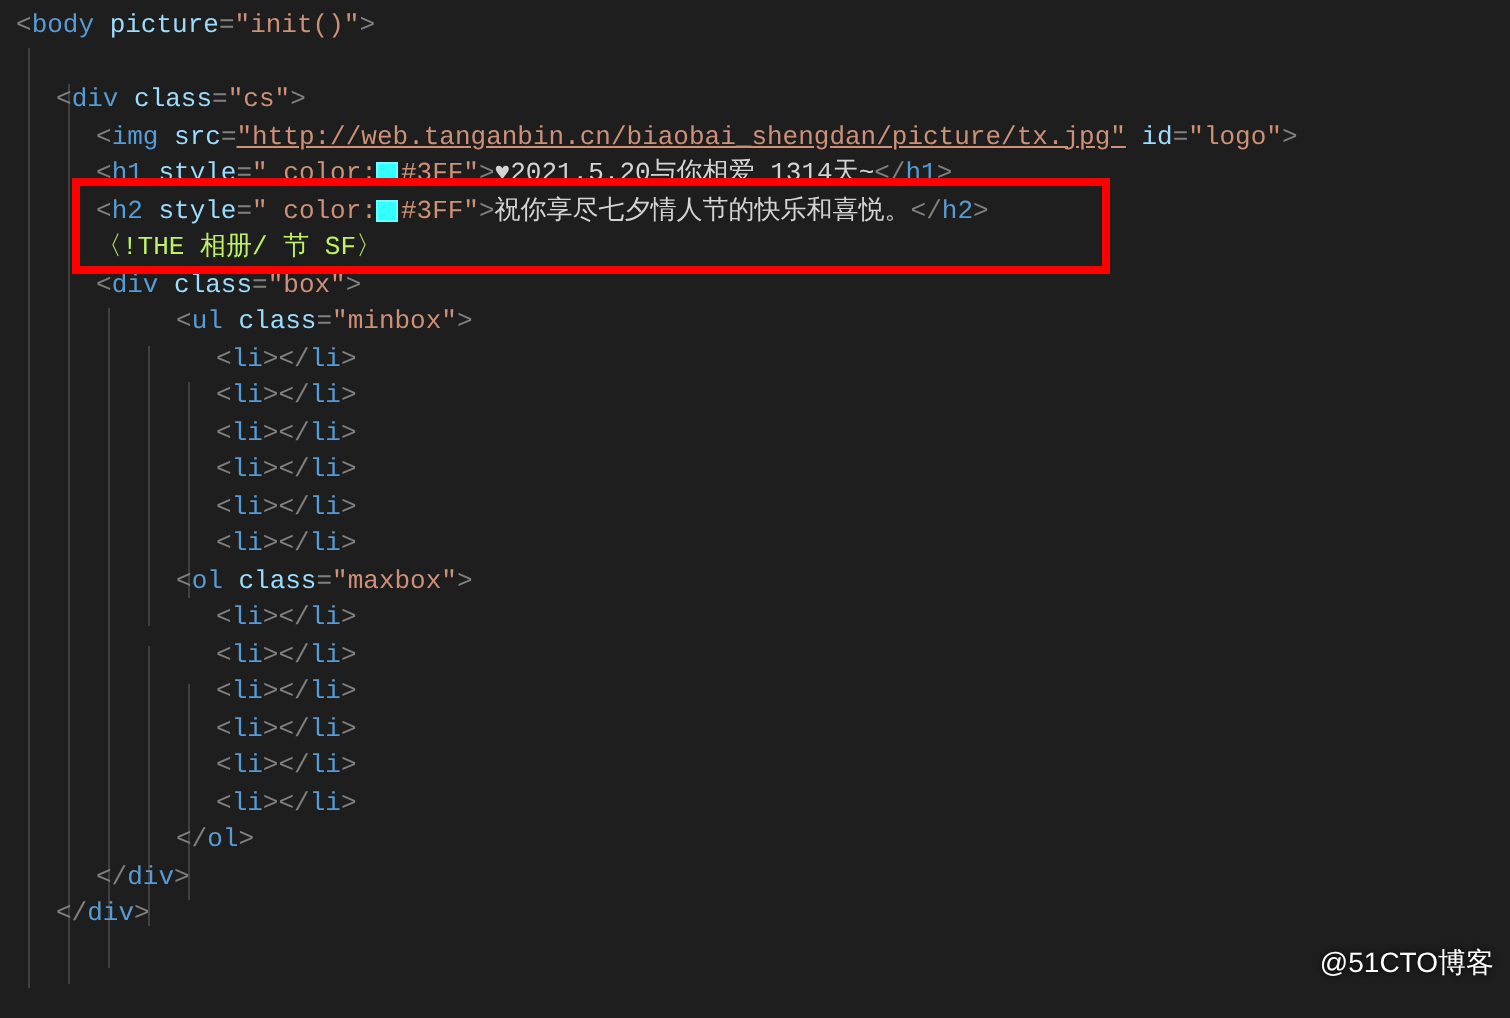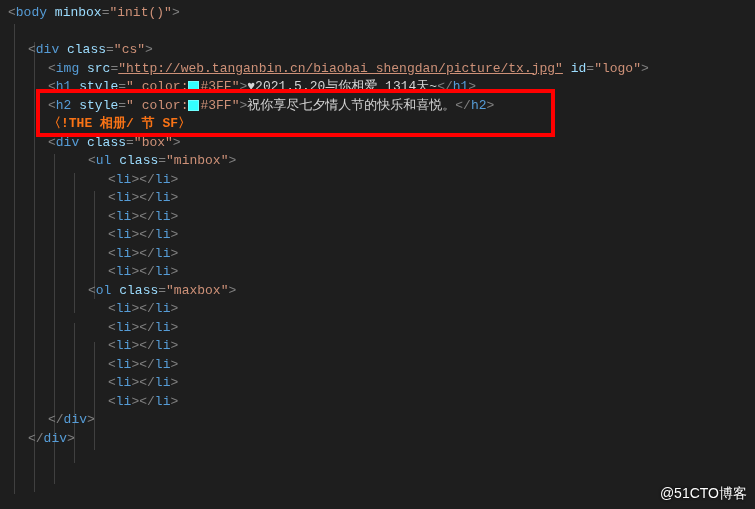--- a/index.html
+++ b/index.html
@@ -53,21 +53,21 @@
     .v1 { position:absolute; left:14px; top:24px; height:470px; width:1px; background:#404040; }
     .v2 { position:absolute; left:34px; top:42px; height:450px; width:1px; background:#404040; }
     .v3 { position:absolute; left:54px; top:154px; height:330px; width:1px; background:#404040; }
     .v4 { position:absolute; left:74px; top:173px; height:140px; width:1px; background:#404040; }
     .v5 { position:absolute; left:74px; top:323px; height:140px; width:1px; background:#404040; }
     .v6 { position:absolute; left:94px; top:191px; height:108px; width:1px; background:#404040; }
     .v7 { position:absolute; left:94px; top:342px; height:108px; width:1px; background:#404040; }
     .watermark {
       position: absolute;
       right: 8px;
-      bottom: 6px;
+      bottom: 18px;
       color: #fff;
       font-size: 14px;
       font-family: sans-serif;
       text-shadow: 0 0 3px #000;
       z-index: 20;
     }
   </style>
 </head>
 <body>
 
@@ -75,34 +75,34 @@
   <div class="v1"></div>
   <div class="v2"></div>
   <div class="v3"></div>
   <div class="v4"></div>
   <div class="v5"></div>
   <div class="v6"></div>
   <div class="v7"></div>
 
   <div class="highlight-box"></div>
 
-  <div class="line pad0"><span class="bracket">&lt;</span><span class="tag">body</span><span class="attr-name"> minbox</span><span class="bracket">=</span><span class="attr-value">"init()"</span><span class="bracket">&gt;</span></div>
+  <div class="line pad0"><span class="bracket">&lt;</span><span class="tag">body</span><span class="attr-name"> picture</span><span class="bracket">=</span><span class="attr-value">"init()"</span><span class="bracket">&gt;</span></div>
 
   <div class="line pad0">&nbsp;</div>
 
   <div class="line pad1"><span class="bracket">&lt;</span><span class="tag">div</span><span class="attr-name"> class</span><span class="bracket">=</span><span class="attr-value">"cs"</span><span class="bracket">&gt;</span></div>
 
   <div class="line pad2"><span class="bracket">&lt;</span><span class="tag">img</span><span class="attr-name"> src</span><span class="bracket">=</span><span class="attr-value" style="text-decoration:underline">"http://web.tanganbin.cn/biaobai_shengdan/picture/tx.jpg"</span><span class="attr-name"> id</span><span class="bracket">=</span><span class="attr-value">"logo"</span><span class="bracket">&gt;</span></div>
 
 
   <div class="line pad2"><span class="bracket">&lt;</span><span class="tag">h1</span><span class="attr-name"> style</span><span class="bracket">=</span><span class="attr-value">" color:</span><span class="color-swatch" style="background:#33ffff"></span><span class="attr-value">#3FF"</span><span class="bracket">&gt;</span><span class="text-content">♥2021.5.20与你相爱 1314天~</span><span class="bracket">&lt;/</span><span class="tag">h1</span><span class="bracket">&gt;</span></div>
 
   <div class="line pad2"><span class="bracket">&lt;</span><span class="tag">h2</span><span class="attr-name"> style</span><span class="bracket">=</span><span class="attr-value">" color:</span><span class="color-swatch" style="background:#33ffff"></span><span class="attr-value">#3FF"</span><span class="bracket">&gt;</span><span class="text-content">祝你享尽七夕情人节的快乐和喜悦。</span><span class="bracket">&lt;/</span><span class="tag">h2</span><span class="bracket">&gt;</span></div>
 
-  <div class="line pad2"><span style="color:#f97316;font-weight:bold">〈!THE 相册/ 节 SF〉</span></div>
+  <div class="line pad2"><span style="color:#bef264;font-weight:normal">〈!THE 相册/ 节 SF〉</span></div>
 
   <div class="line pad2"><span class="bracket">&lt;</span><span class="tag">div</span><span class="attr-name"> class</span><span class="bracket">=</span><span class="attr-value">"box"</span><span class="bracket">&gt;</span></div>
 
   <div class="line pad4"><span class="bracket">&lt;</span><span class="tag">ul</span><span class="attr-name"> class</span><span class="bracket">=</span><span class="attr-value">"minbox"</span><span class="bracket">&gt;</span></div>
 
   <div class="line pad5"><span class="bracket">&lt;</span><span class="tag">li</span><span class="bracket">&gt;</span><span class="bracket">&lt;/</span><span class="tag">li</span><span class="bracket">&gt;</span></div>
   <div class="line pad5"><span class="bracket">&lt;</span><span class="tag">li</span><span class="bracket">&gt;</span><span class="bracket">&lt;/</span><span class="tag">li</span><span class="bracket">&gt;</span></div>
   <div class="line pad5"><span class="bracket">&lt;</span><span class="tag">li</span><span class="bracket">&gt;</span><span class="bracket">&lt;/</span><span class="tag">li</span><span class="bracket">&gt;</span></div>
   <div class="line pad5"><span class="bracket">&lt;</span><span class="tag">li</span><span class="bracket">&gt;</span><span class="bracket">&lt;/</span><span class="tag">li</span><span class="bracket">&gt;</span></div>
   <div class="line pad5"><span class="bracket">&lt;</span><span class="tag">li</span><span class="bracket">&gt;</span><span class="bracket">&lt;/</span><span class="tag">li</span><span class="bracket">&gt;</span></div>
@@ -111,19 +111,20 @@
 
   <div class="line pad4"><span class="bracket">&lt;</span><span class="tag">ol</span><span class="attr-name"> class</span><span class="bracket">=</span><span class="attr-value">"maxbox"</span><span class="bracket">&gt;</span></div>
 
   <div class="line pad5"><span class="bracket">&lt;</span><span class="tag">li</span><span class="bracket">&gt;</span><span class="bracket">&lt;/</span><span class="tag">li</span><span class="bracket">&gt;</span></div>
   <div class="line pad5"><span class="bracket">&lt;</span><span class="tag">li</span><span class="bracket">&gt;</span><span class="bracket">&lt;/</span><span class="tag">li</span><span class="bracket">&gt;</span></div>
   <div class="line pad5"><span class="bracket">&lt;</span><span class="tag">li</span><span class="bracket">&gt;</span><span class="bracket">&lt;/</span><span class="tag">li</span><span class="bracket">&gt;</span></div>
   <div class="line pad5"><span class="bracket">&lt;</span><span class="tag">li</span><span class="bracket">&gt;</span><span class="bracket">&lt;/</span><span class="tag">li</span><span class="bracket">&gt;</span></div>
   <div class="line pad5"><span class="bracket">&lt;</span><span class="tag">li</span><span class="bracket">&gt;</span><span class="bracket">&lt;/</span><span class="tag">li</span><span class="bracket">&gt;</span></div>
   <div class="line pad5"><span class="bracket">&lt;</span><span class="tag">li</span><span class="bracket">&gt;</span><span class="bracket">&lt;/</span><span class="tag">li</span><span class="bracket">&gt;</span></div>
 
+  <div class="line pad4"><span class="bracket">&lt;/</span><span class="tag">ol</span><span class="bracket">&gt;</span></div>
 
   <div class="line pad2"><span class="bracket">&lt;/</span><span class="tag">div</span><span class="bracket">&gt;</span></div>
 
   <div class="line pad1"><span class="bracket">&lt;/</span><span class="tag">div</span><span class="bracket">&gt;</span></div>
 </div>
 
 <div class="watermark">@51CTO博客</div>
 
 </body></html>

